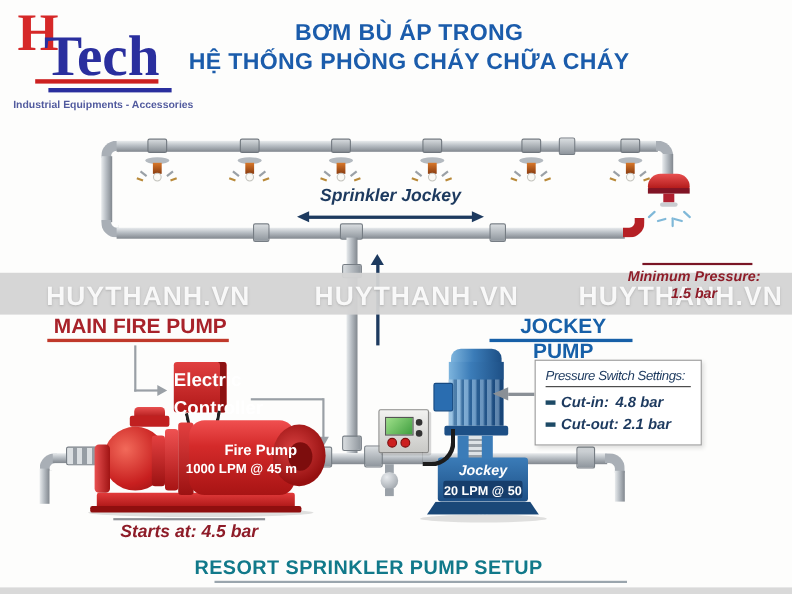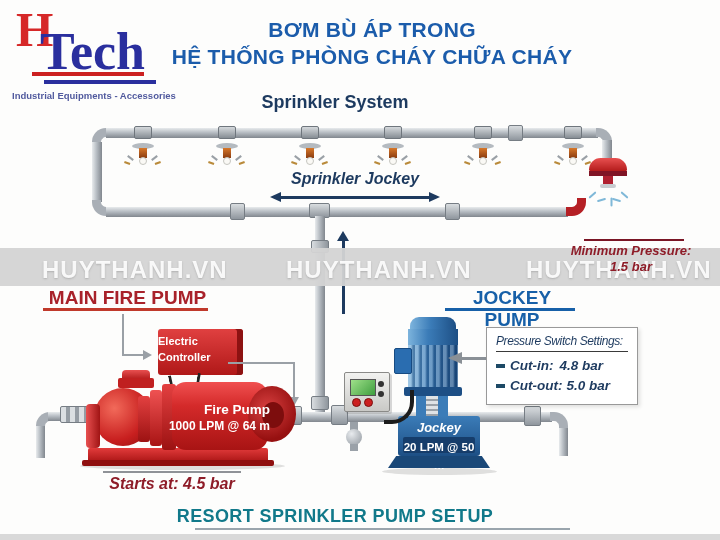--- a/index.html
+++ b/index.html
@@ -53,21 +53,20 @@
     <div class="abs" style="left:22px;top:70px;width:112px;height:4px;background:#cc2020;"></div>
     <div class="abs" style="left:34px;top:78px;width:112px;height:4px;background:#2a2f9e;"></div>
     <span class="abs" style="left:2px;top:88px;font-size:9.5px;font-weight:bold;color:#515a9e;white-space:nowrap;">Industrial Equipments - Accessories</span>
   </div>
 
   <div class="abs" style="left:152px;top:16px;width:440px;text-align:center;color:#1b5cab;font-weight:bold;font-size:21px;letter-spacing:0.3px;line-height:1.3;">
     <div>BƠM BÙ ÁP TRONG</div>
     <div>HỆ THỐNG PHÒNG CHÁY CHỮA CHÁY</div>
   </div>
 
-  <div class="abs navy" style="left:255px;top:92px;width:160px;text-align:center;font-weight:bold;font-size:18px;">Sprinkler System</div>
 
   <div class="elb tl" style="left:92px;top:128px;"></div>
   <div class="ph" style="left:106px;top:128px;width:492px;height:9.5px;"></div>
   <div class="elb tr" style="left:596px;top:128px;"></div>
   <div class="pv" style="left:92px;top:142px;width:9.5px;height:60px;"></div>
   <div class="elb bl" style="left:92px;top:200px;"></div>
   <div class="ph" style="left:106px;top:207px;width:462px;height:9.5px;"></div>
   <div class="pv" style="left:602px;top:140px;width:9.5px;height:22px;"></div>
   <div class="coupling" style="left:508px;top:125px;width:15px;height:16px;"></div>
   <div class="coupling" style="left:230px;top:203px;width:15px;height:17px;"></div>
@@ -162,21 +161,21 @@
   <div class="abs" style="left:45px;top:287px;width:165px;text-align:center;font-weight:800;font-size:19px;color:#a8222a;z-index:4;">MAIN FIRE PUMP</div>
   <div class="abs" style="left:43px;top:308px;width:165px;height:3px;background:#c0392b;z-index:4;"></div>
 
   <div class="abs" style="left:447px;top:287px;width:130px;text-align:center;font-weight:800;font-size:19px;color:#1760a8;z-index:4;">JOCKEY PUMP</div>
   <div class="abs" style="left:445px;top:308px;width:130px;height:3px;background:#1760a8;z-index:4;"></div>
 
   <div class="grayline" style="left:122px;top:314px;width:2px;height:42px;"></div>
   <div class="grayline" style="left:122px;top:354px;width:22px;height:2px;"></div>
   <div class="abs" style="left:143px;top:350px;width:0;height:0;border-top:5px solid transparent;border-bottom:5px solid transparent;border-left:9px solid #9aa0a6;"></div>
 
-  <div class="abs" style="left:158px;top:329px;width:85px;height:46px;border-radius:3px;background:linear-gradient(180deg,#e04040,#b01818);box-shadow:inset -6px 0 0 #8d1212;text-align:left;color:#ffffff;font-weight:bold;font-size:11px;line-height:1.45;padding-top:5px;box-sizing:border-box;">
+  <div class="abs" style="left:158px;top:329px;width:48px;height:46px;border-radius:3px;background:linear-gradient(180deg,#e04040,#b01818);box-shadow:inset -6px 0 0 #8d1212;text-align:center;color:#ffffff;font-weight:bold;font-size:17px;line-height:1.45;padding-top:5px;box-sizing:border-box;">
     <div>Electric</div>
     <div>Controller</div>
   </div>
 
   <div class="abs" style="left:170px;top:374px;width:12px;height:22px;border-left:3px solid #222;border-bottom-left-radius:10px;transform:rotate(-12deg);"></div>
   <div class="abs" style="left:196px;top:374px;width:12px;height:20px;border-left:3px solid #222;border-bottom-left-radius:10px;transform:rotate(10deg);"></div>
 
   <div class="grayline" style="left:228px;top:362px;width:66px;height:2px;"></div>
   <div class="grayline" style="left:293px;top:362px;width:2px;height:36px;"></div>
   <div class="abs" style="left:289px;top:397px;width:0;height:0;border-left:5px solid transparent;border-right:5px solid transparent;border-top:9px solid #9aa0a6;"></div>
@@ -207,21 +206,21 @@
     <div class="abs" style="left:14px;top:28px;width:58px;height:58px;border-radius:50%;background:radial-gradient(circle at 35% 35%,#f26a5a,#c81f1f 60%,#8f0f0f);"></div>
     <div class="abs" style="left:6px;top:44px;width:14px;height:44px;background:linear-gradient(90deg,#e85050,#a01414);border-radius:4px;"></div>
     <div class="abs" style="left:58px;top:36px;width:12px;height:46px;background:linear-gradient(180deg,#e34040,#9c1212);border-radius:3px;"></div>
     <div class="abs" style="left:70px;top:30px;width:12px;height:56px;background:linear-gradient(180deg,#ef5252,#a81414);border-radius:3px;"></div>
     <div class="abs" style="left:82px;top:24px;width:14px;height:66px;background:linear-gradient(180deg,#e34040,#9c1212);border-radius:3px;"></div>
     <div class="abs" style="left:92px;top:22px;width:96px;height:68px;border-radius:14px;background:linear-gradient(180deg,#f05050 0%,#d42a2a 35%,#a81414 100%);"></div>
     <div class="abs" style="left:168px;top:26px;width:48px;height:56px;border-radius:50%;background:radial-gradient(circle at 40% 40%,#d84040,#961010 70%);"></div>
     <div class="abs" style="left:182px;top:42px;width:22px;height:26px;border-radius:50%;background:#7d0d0d;"></div>
     <div class="abs" style="left:86px;top:42px;width:104px;height:36px;text-align:right;color:#ffffff;font-weight:bold;line-height:1.25;">
       <div style="font-size:13.5px;">Fire Pump</div>
-      <div style="font-size:12px;">1000 LPM @ 64 m</div>
+      <div style="font-size:12px;">1000 LPM @ 45 m</div>
     </div>
   </div>
 
   <div class="abs" style="left:103px;top:471px;width:138px;height:2px;background:#8f9297;"></div>
   <div class="abs" style="left:98px;top:475px;width:148px;text-align:center;font-style:italic;font-weight:bold;font-size:16px;color:#8e1c28;">Starts at: 4.5 bar</div>
 
   <div class="abs" style="left:380px;top:315px;width:120px;height:162px;">
     <div class="abs" style="left:2px;top:153px;width:115px;height:7px;border-radius:50%;background:rgba(90,90,90,0.18);"></div>
     <div class="abs" style="left:30px;top:2px;width:46px;height:14px;border-radius:9px 9px 0 0;background:linear-gradient(90deg,#7db4dd,#3b7cb8 45%,#1d4f85);"></div>
     <div class="abs" style="left:28px;top:14px;width:50px;height:58px;background:linear-gradient(90deg,#7db4dd,#3b7cb8 40%,#1d4f85);"></div>
@@ -253,21 +252,21 @@
   <div class="abs" style="left:486px;top:327px;width:152px;height:78px;background:#ffffff;border:1.5px solid #999;box-shadow:2px 2px 4px rgba(0,0,0,0.12);box-sizing:border-box;padding:6px 9px;z-index:4;">
     <div style="font-style:italic;font-weight:normal;font-size:12px;letter-spacing:-0.4px;color:#1d3a5f;border-bottom:1.5px solid #3a3a3a;padding-bottom:3px;white-space:nowrap;">Pressure Switch Settings:</div>
     <div style="display:flex;align-items:center;margin-top:6px;">
       <span style="width:9px;height:4px;background:#1d4a66;margin-right:5px;"></span>
       <span style="font-style:italic;font-weight:bold;font-size:13.5px;color:#1d3a5f;margin-right:6px;">Cut-in:</span>
       <span style="font-style:italic;font-weight:bold;font-size:13.5px;color:#1d3a5f;">4.8 bar</span>
     </div>
     <div style="display:flex;align-items:center;margin-top:5px;">
       <span style="width:9px;height:4px;background:#1d4a66;margin-right:5px;"></span>
       <span style="font-style:italic;font-weight:bold;font-size:13.5px;color:#1d3a5f;margin-right:4px;">Cut-out:</span>
-      <span style="font-style:italic;font-weight:bold;font-size:13.5px;color:#1d3a5f;">5.0 bar</span>
+      <span style="font-style:italic;font-weight:bold;font-size:13.5px;color:#1d3a5f;">2.1 bar</span>
     </div>
   </div>
 
   <div class="abs" style="left:155px;top:506px;width:360px;text-align:center;font-weight:800;font-size:18px;letter-spacing:0.4px;color:#11798a;">RESORT SPRINKLER PUMP SETUP</div>
   <div class="abs" style="left:195px;top:528px;width:375px;height:2px;background:#9aa5ad;"></div>
   <div class="abs" style="left:0;top:534px;width:720px;height:6px;background:#d9d9d9;"></div>
 
 </div>
 
 </body></html>

